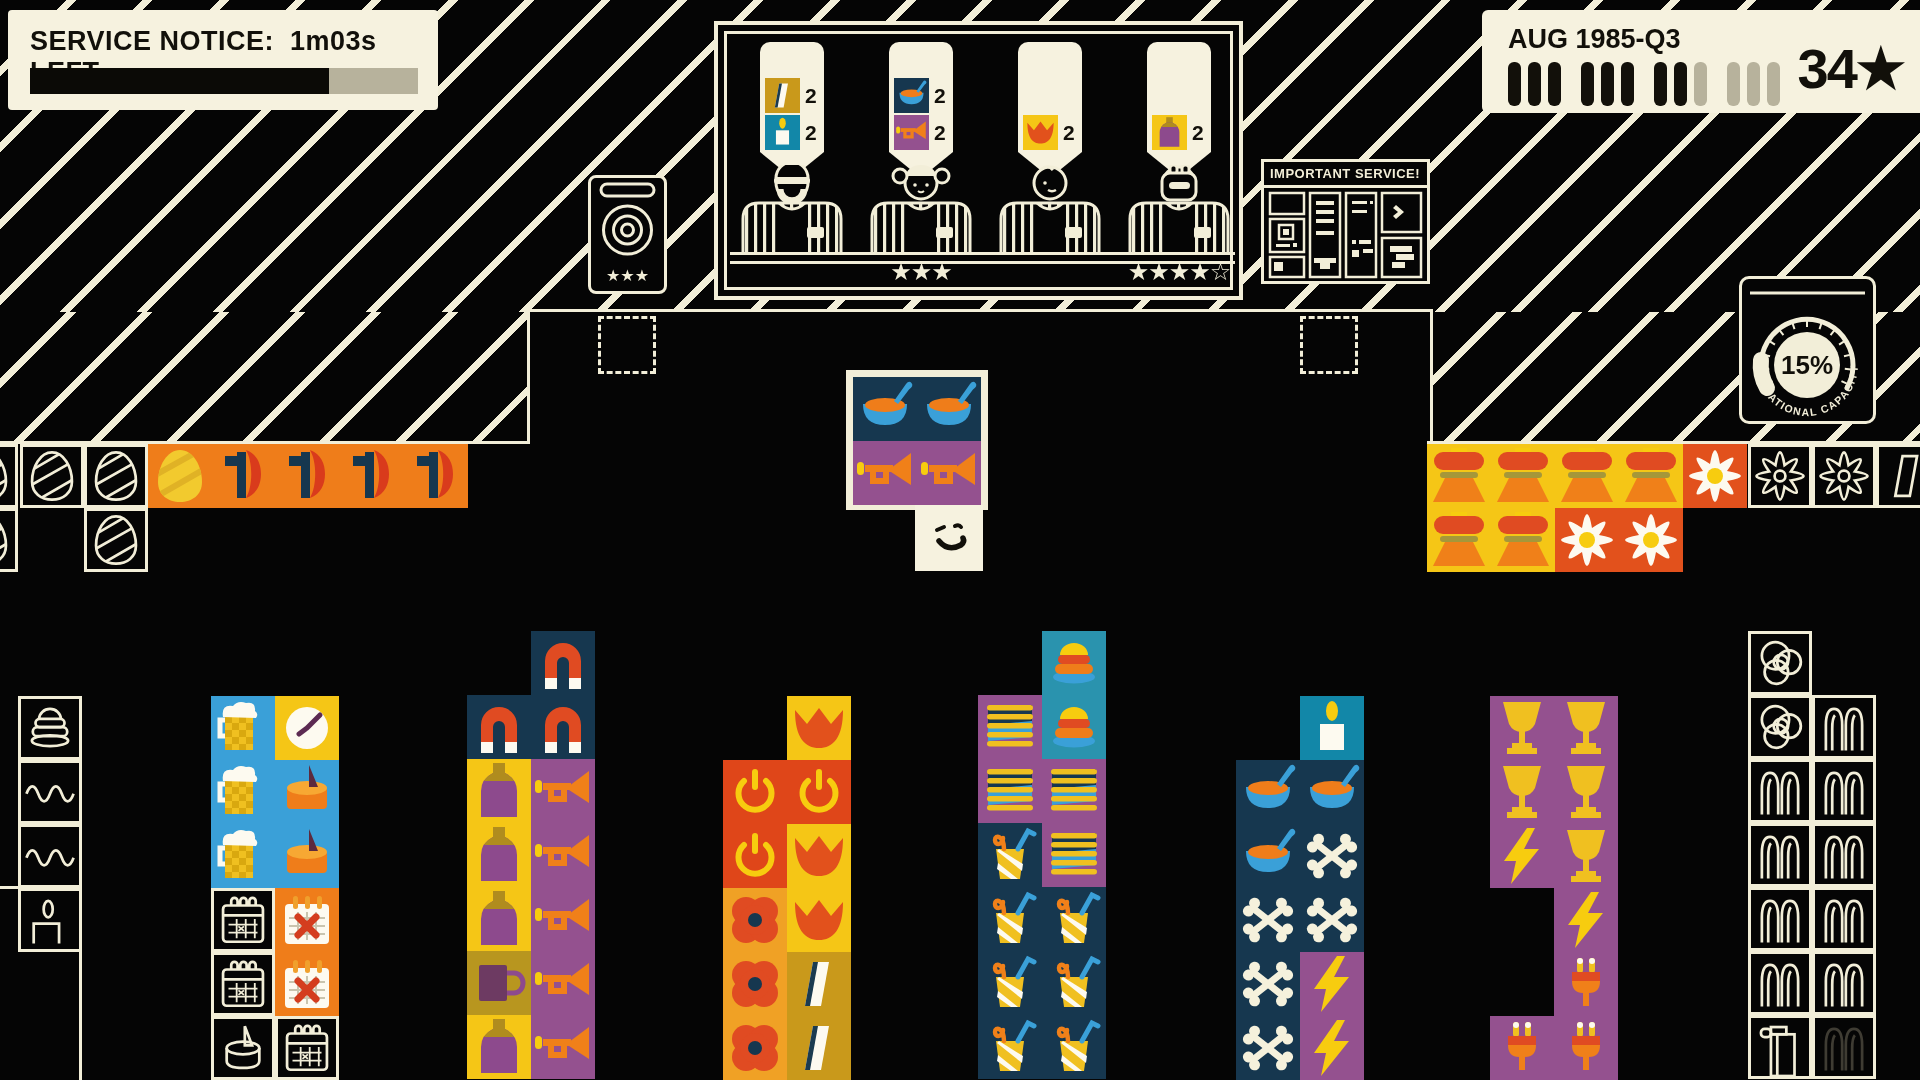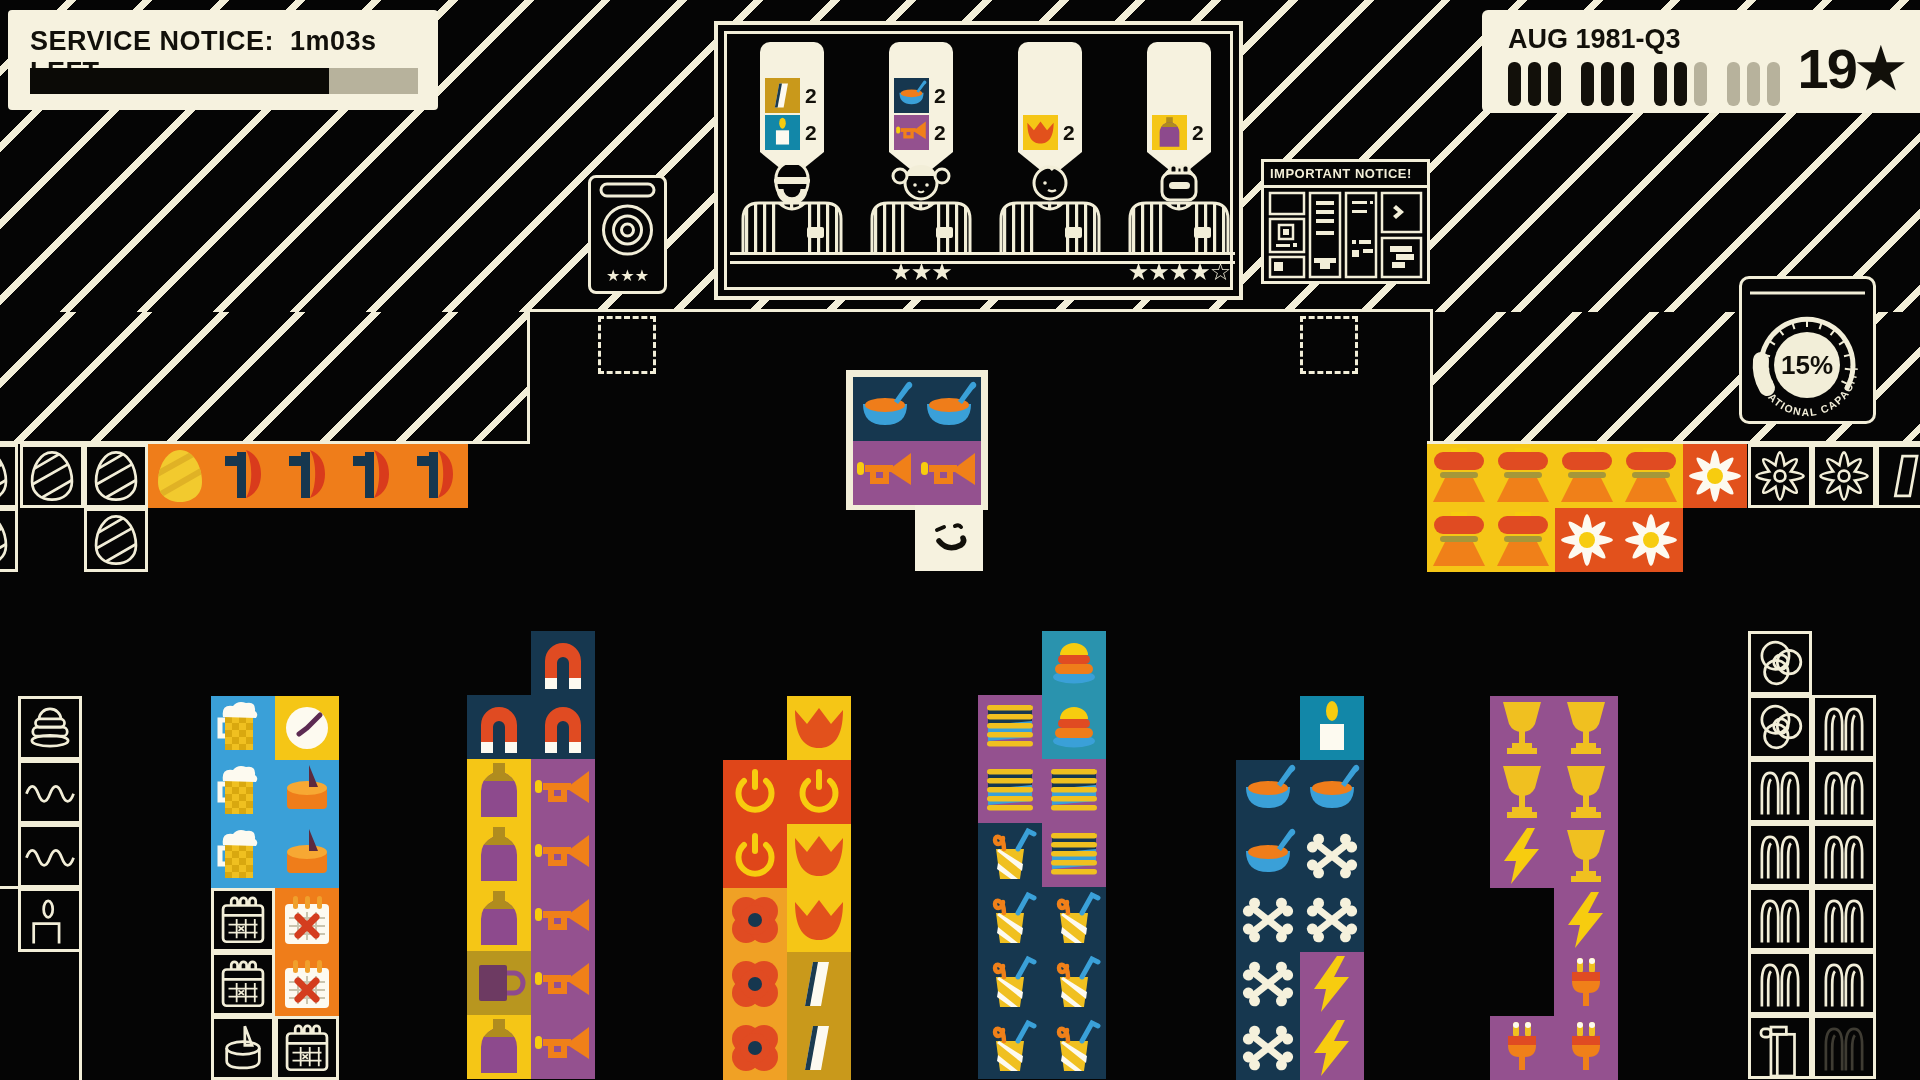--- a/index.html
+++ b/index.html
@@ -341,39 +341,39 @@
     <div class="lbl">
       <span>SERVICE NOTICE:</span>&nbsp;
       <span>1m03s LEFT</span>
     </div>
     <div class="barbg">
       <div class="barfill" id="svcfill" style="width: 77%;"></div>
     </div>
   </div>
 
   <div id="datepanel" class="panel">
-    <div class="lbl">AUG 1981-Q3</div>
+    <div class="lbl">AUG 1985-Q3</div>
     <div id="months">
         <div class="mbar mb-f"></div>
         <div class="mbar mb-f"></div>
         <div class="mbar mb-f"></div>
         <div class="mgap"></div>
         <div class="mbar mb-f"></div>
         <div class="mbar mb-f"></div>
         <div class="mbar mb-f"></div>
         <div class="mgap"></div>
         <div class="mbar mb-f"></div>
         <div class="mbar mb-f"></div>
         <div class="mbar mb-e"></div>
         <div class="mgap"></div>
         <div class="mbar mb-e"></div>
         <div class="mbar mb-e"></div>
         <div class="mbar mb-e"></div>
       </div>
-    <div id="score"><span>19</span><span>★</span></div>
+    <div id="score"><span>34</span><span>★</span></div>
   </div>
 
   <div id="counter">
     <div class="inner"></div>
     <div id="customers">
         <div class="customer" style="left: 9px; top: 0px;">
     <div class="bubble">
       <div class="bitems">
     <div class="bitem">
       <div class="btile" style="background:#c9991b"><svg viewBox="0 0 64 64">
@@ -489,21 +489,21 @@
     <svg width="73" height="85" viewBox="0 0 73 85">
       <rect x="10" y="6" width="53" height="12" rx="6" fill="none" stroke="#f2eed8" stroke-width="3"></rect>
       <circle cx="36.5" cy="52" r="24" fill="none" stroke="#f2eed8" stroke-width="3"></circle>
       <circle cx="36.5" cy="52" r="14" fill="none" stroke="#f2eed8" stroke-width="3"></circle>
       <circle cx="36.5" cy="52" r="6" fill="none" stroke="#f2eed8" stroke-width="3"></circle>
     </svg>
     <div class="stars" id="speakerstars">★★★</div>
   </div>
 
   <div id="notice">
-    <div class="title">IMPORTANT NOTICE!</div>
+    <div class="title">IMPORTANT SERVICE!</div>
     <svg width="163" height="94" viewBox="0 0 163 94">
       <g stroke="#f2eed8" stroke-width="2.5" fill="none">
         <rect x="6" y="5" width="34" height="21"></rect>
           <rect x="6" y="31" width="34" height="33"></rect>
           <rect x="6" y="69" width="34" height="20"></rect>
         <rect x="46" y="5" width="30" height="84"></rect>
           <rect x="82" y="5" width="30" height="84"></rect>
         <rect x="118" y="5" width="39" height="39"></rect>
           <rect x="118" y="50" width="39" height="39"></rect>
       </g>

